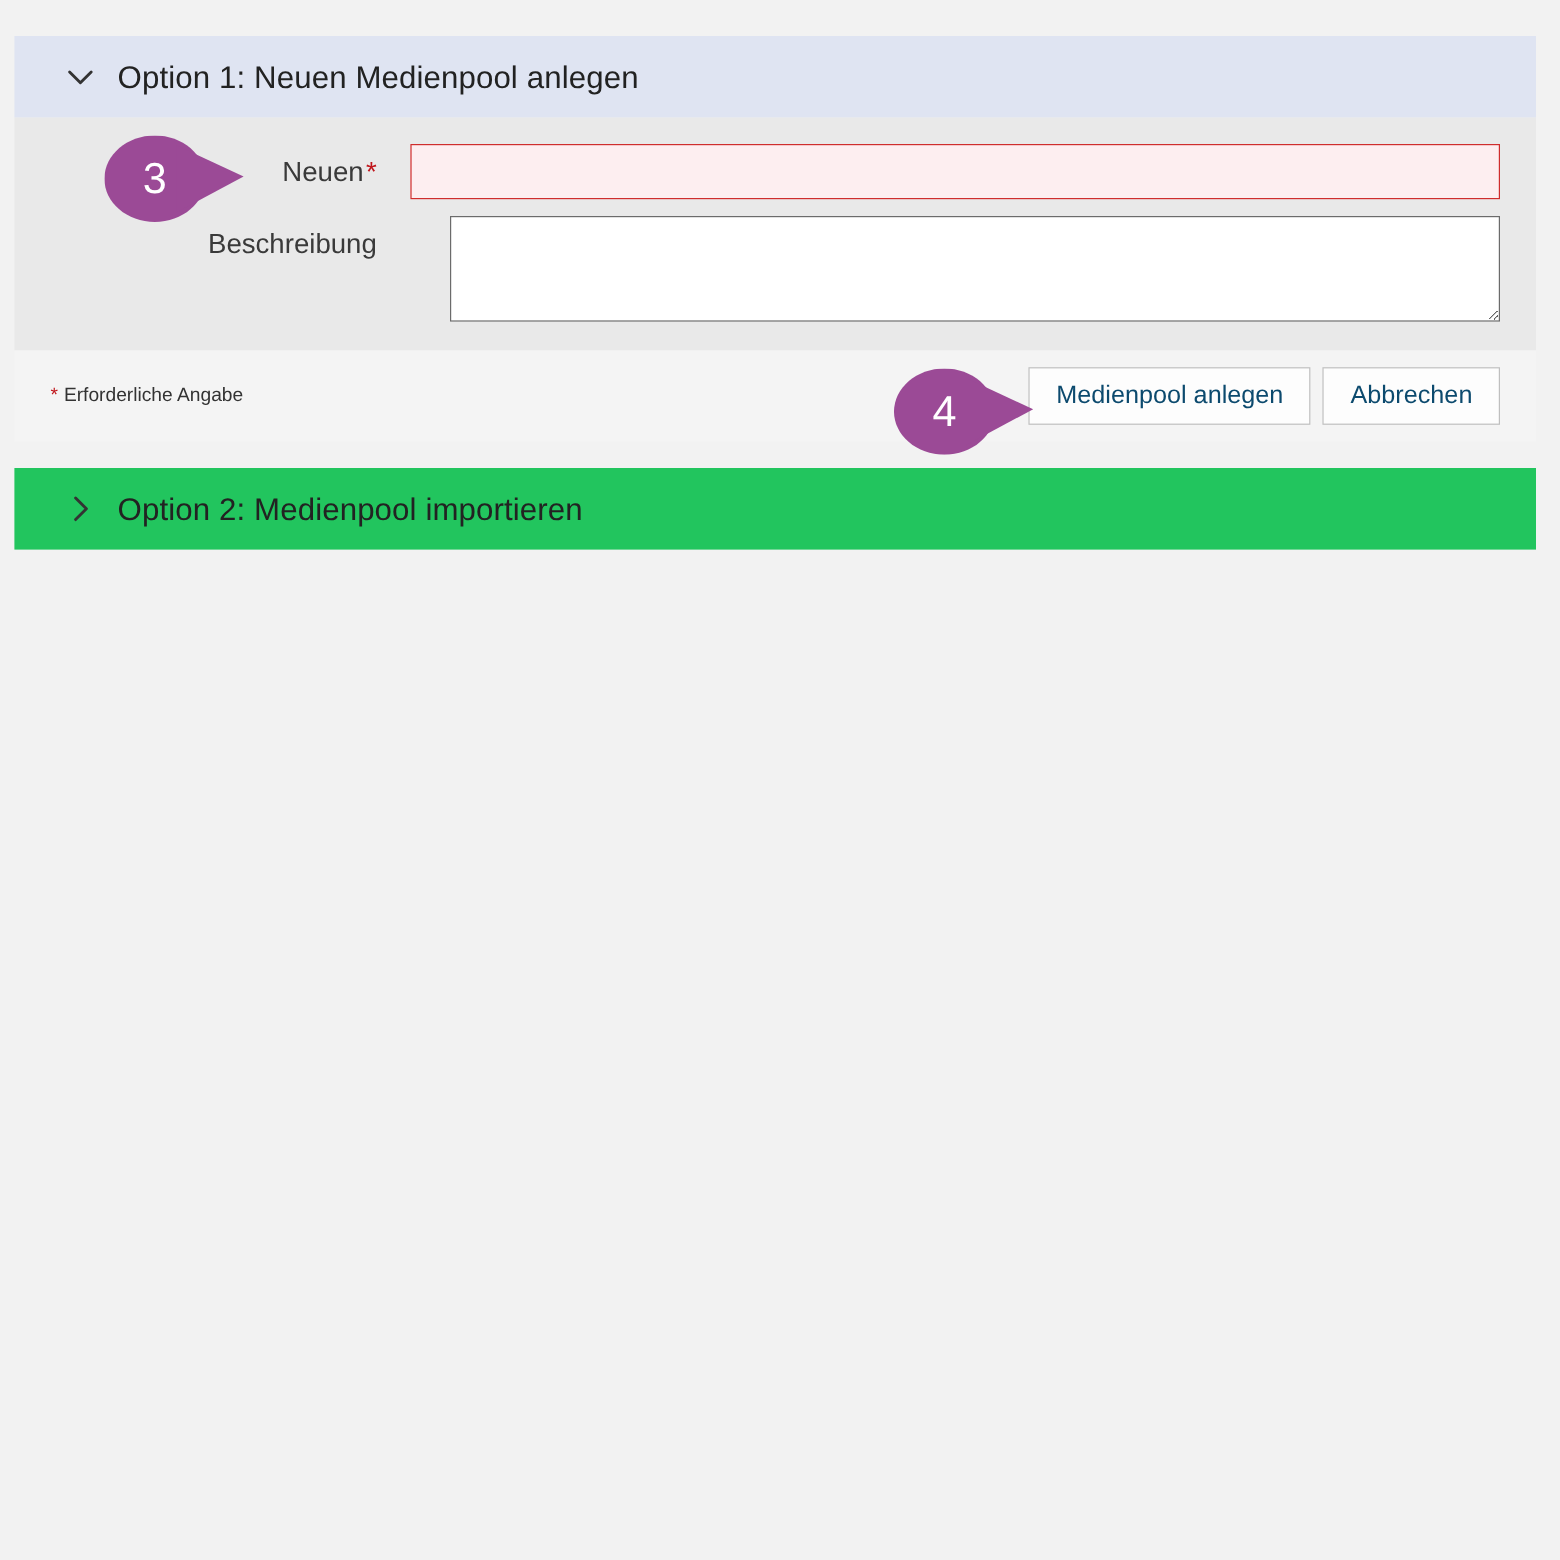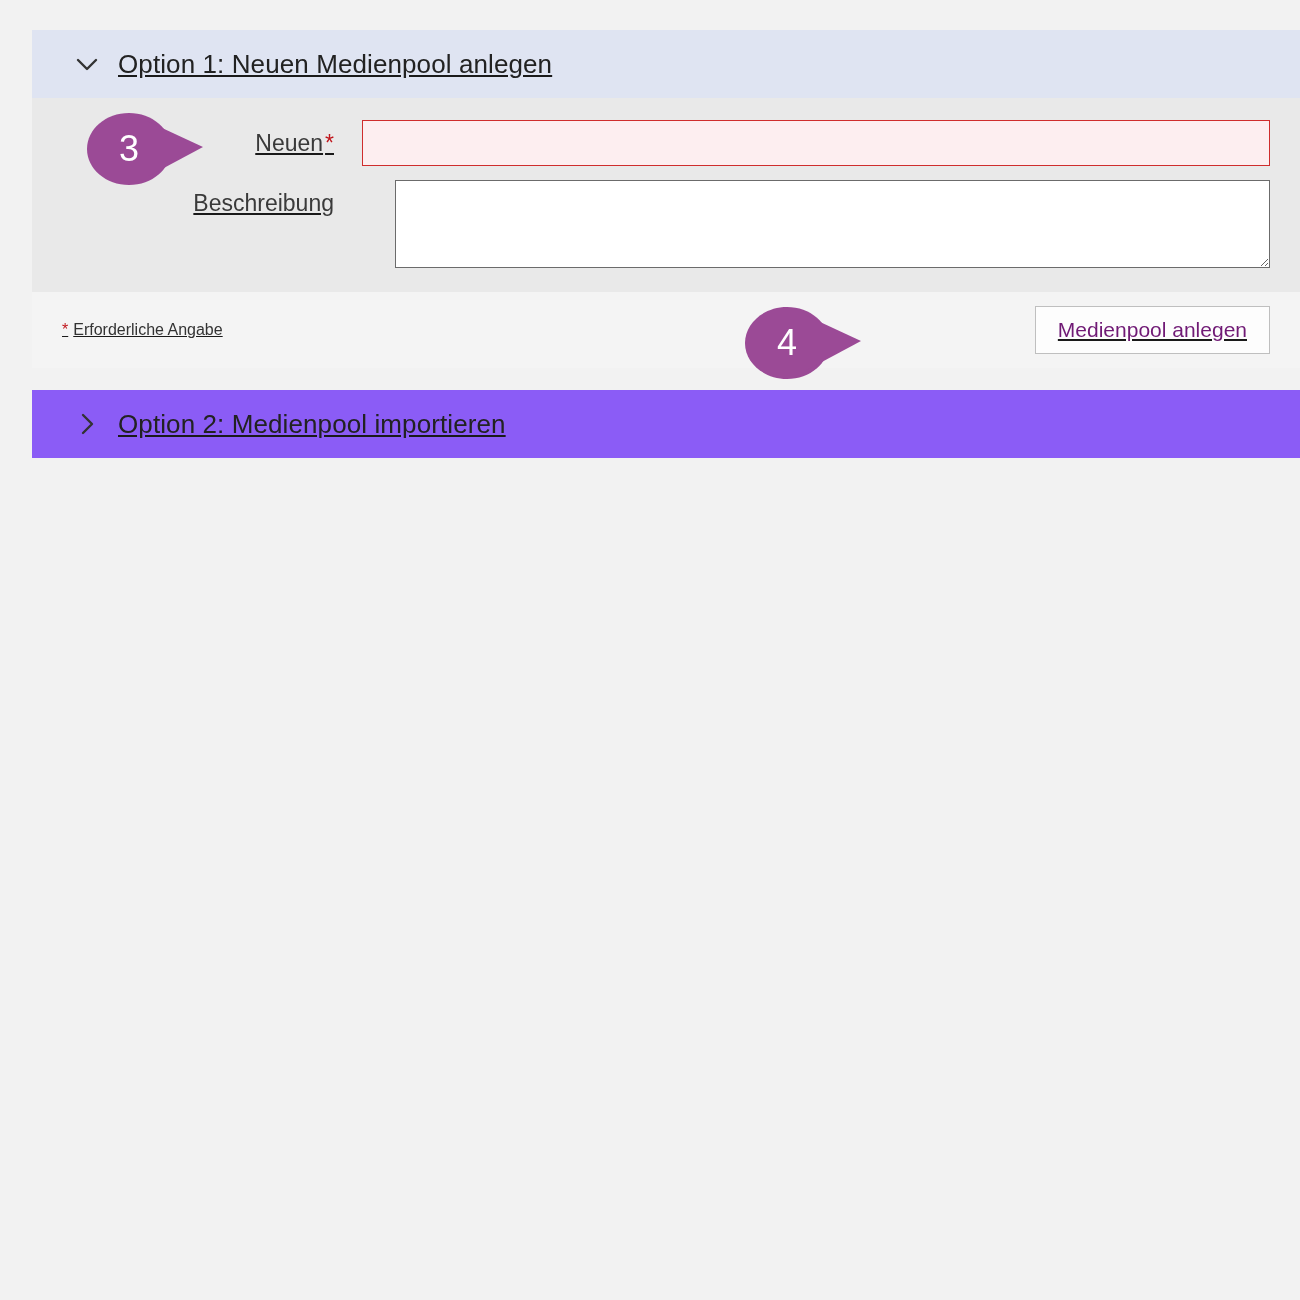--- a/index.html
+++ b/index.html
@@ -17,36 +17,35 @@
 
   .page {
     position: relative;
     width: 1300px;
     height: 1300px;
   }
 
   
   .panel {
     position: absolute;
-    left: 32px;
+    left: 12px;
     top: 30px;
     width: 1268px;
-    text-decoration: underline;
   }
 
   .section-header {
     display: flex;
     align-items: center;
     height: 68px;
     background: #dfe4f2;
     padding-left: 40px;
     box-sizing: border-box;
   }
   .section-header-2 {
-    background: #8b5cf6;
+    background: #22c55e;
   }
 
   .chevron {
     width: 30px;
     height: 30px;
     flex: 0 0 30px;
     position: relative;
     margin-right: 16px;
   }
   .chevron svg { display: block; }
@@ -144,21 +143,21 @@
   .btn-group {
     display: flex;
     gap: 10px;
   }
 
   .btn {
     background: #fdfdfd;
     border: 1px solid #bfbfbf;
     font-family: "Liberation Sans", sans-serif;
     font-size: 21px;
-    color: #701a75;
+    color: #0c4a6e;
     padding: 0 22px;
     height: 48px;
     line-height: 46px;
     cursor: pointer;
     border-radius: 0;
     white-space: nowrap;
   }
 
   .spacer {
     height: 22px;
@@ -224,20 +223,21 @@
       </div>
 
     </div>
 
     <div class="footer-bar">
       <div class="req-note">
         <span class="star">*</span><span>Erforderliche Angabe</span>
       </div>
       <div class="btn-group">
         <button class="btn">Medienpool anlegen</button>
+        <button class="btn">Abbrechen</button>
       </div>
     </div>
 
     <div class="spacer"></div>
 
     <div class="section-header section-header-2">
       <span class="chevron">
         <svg width="30" height="30" viewBox="0 0 30 30" aria-hidden="true">
           <polyline points="11,6 20,15 11,24" fill="none" stroke="#333333" stroke-width="2.4" stroke-linecap="round" stroke-linejoin="round"></polyline>
         </svg>

